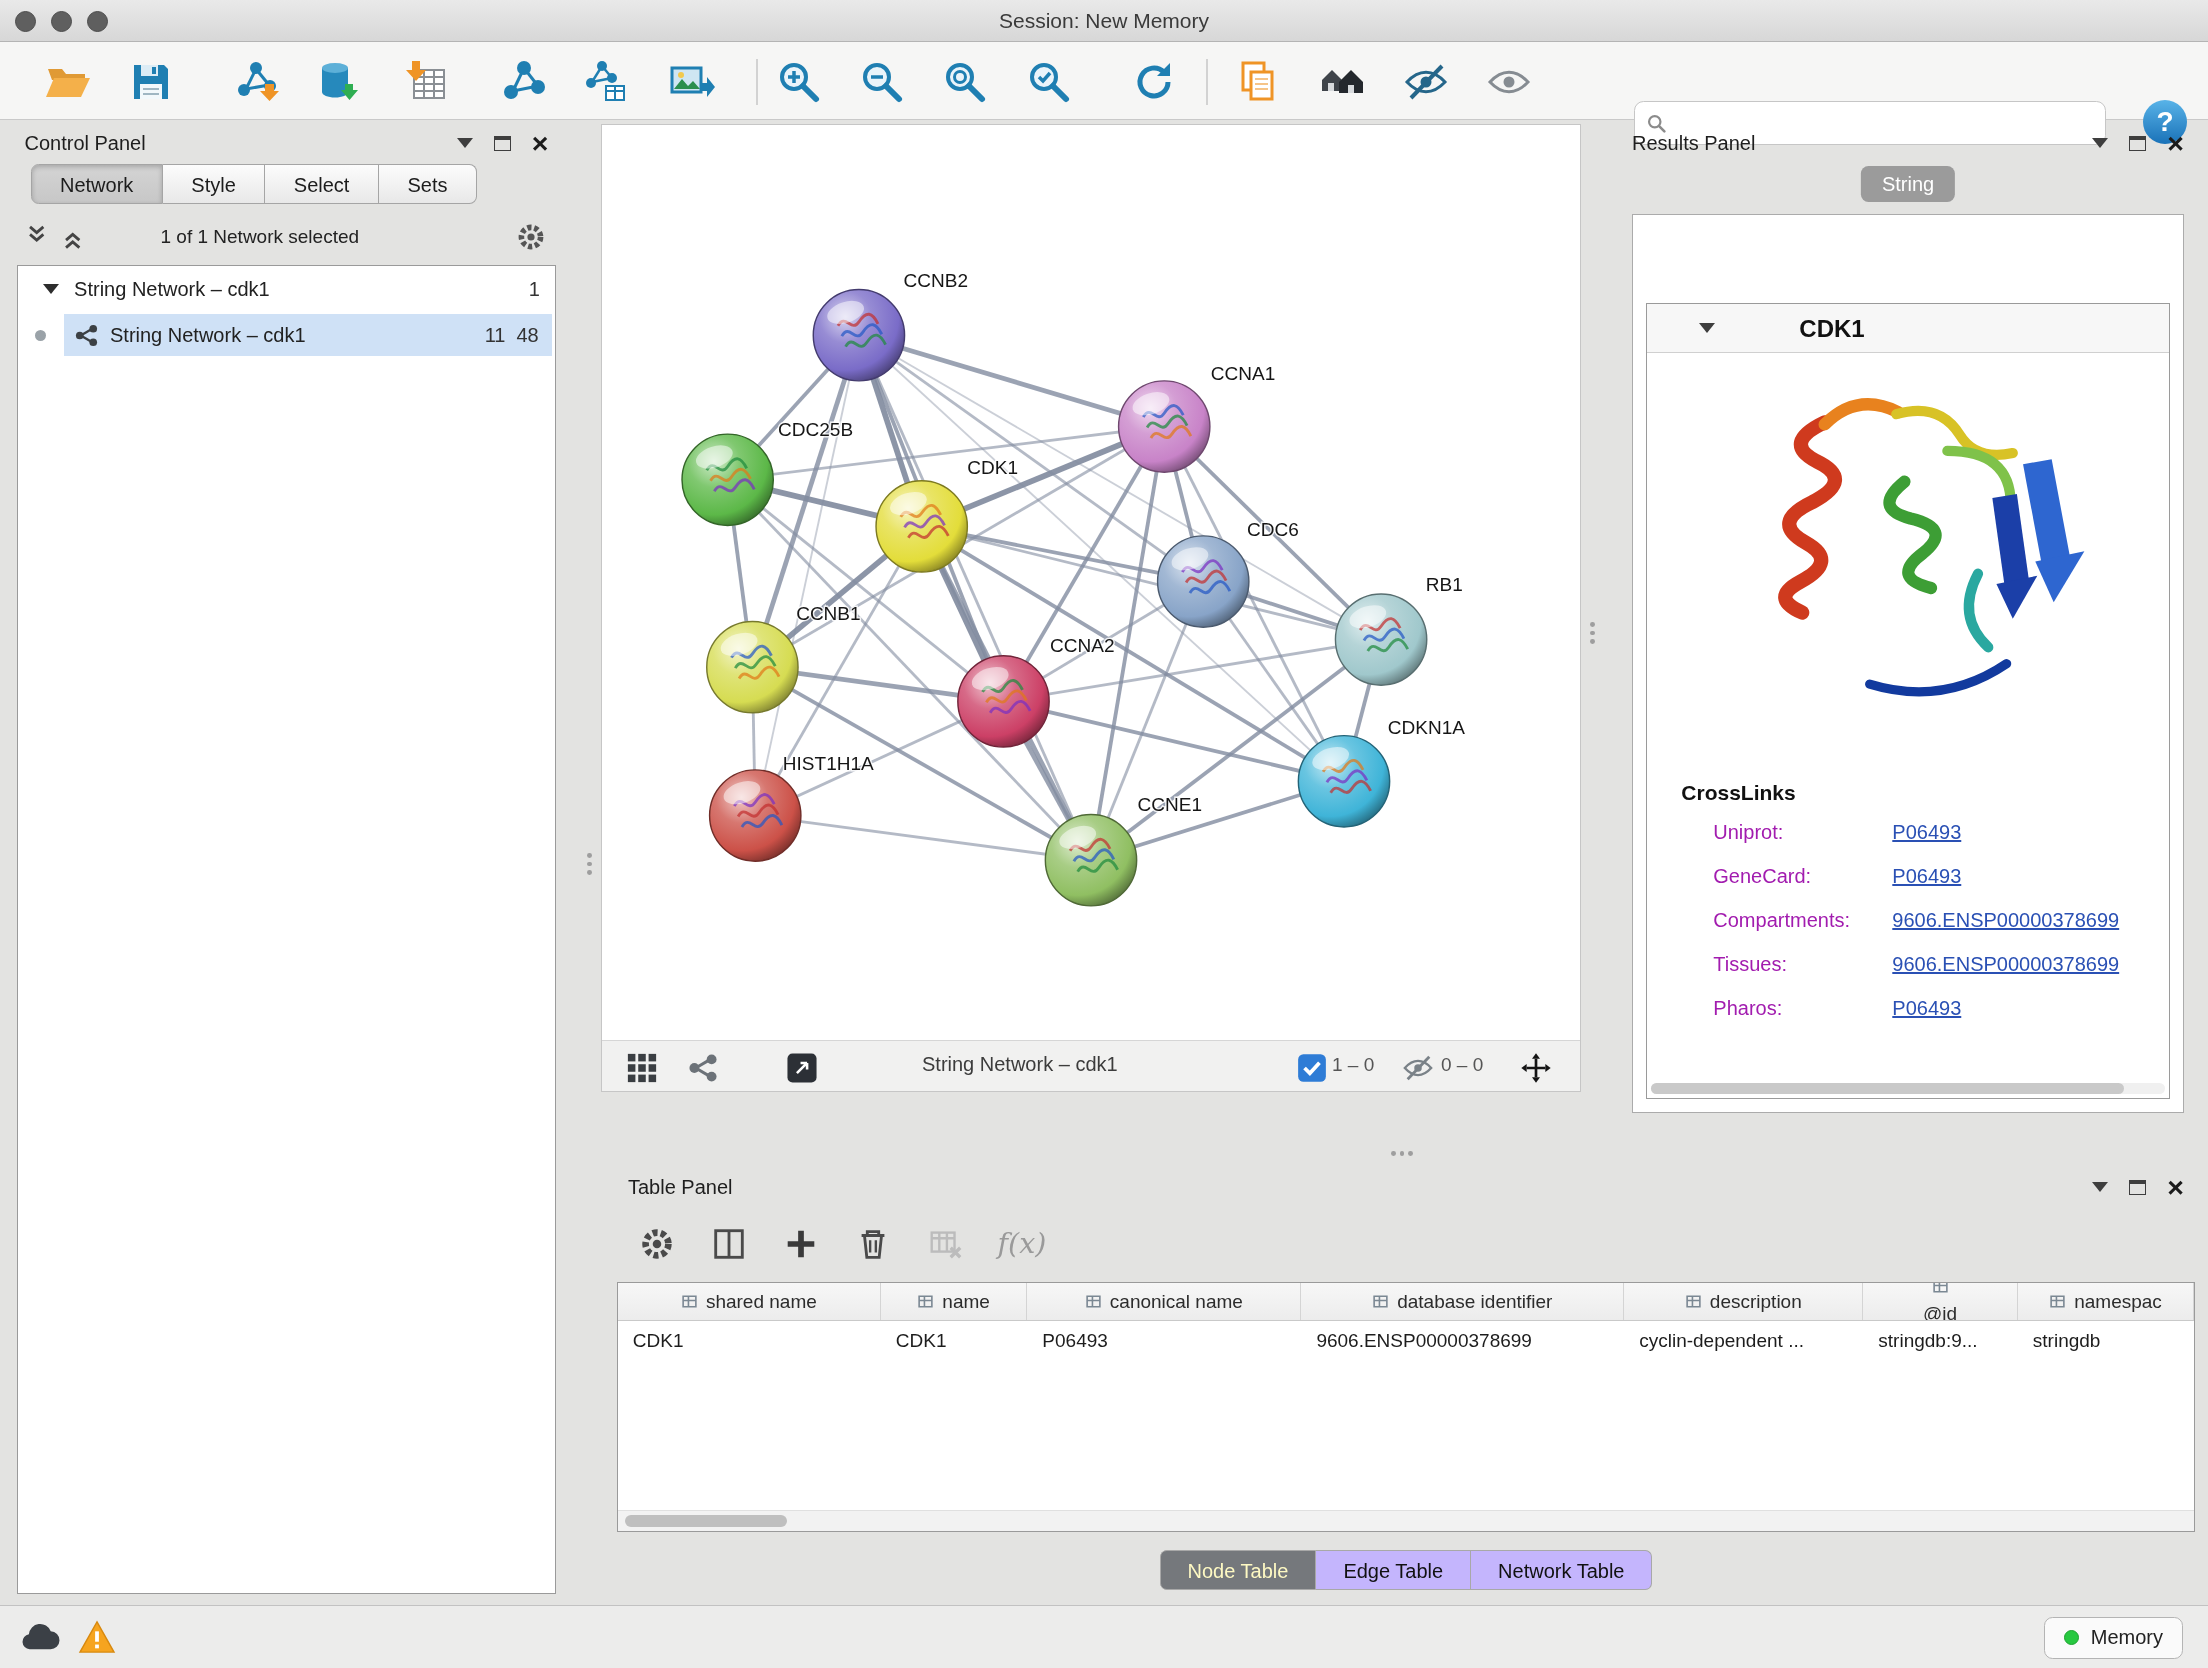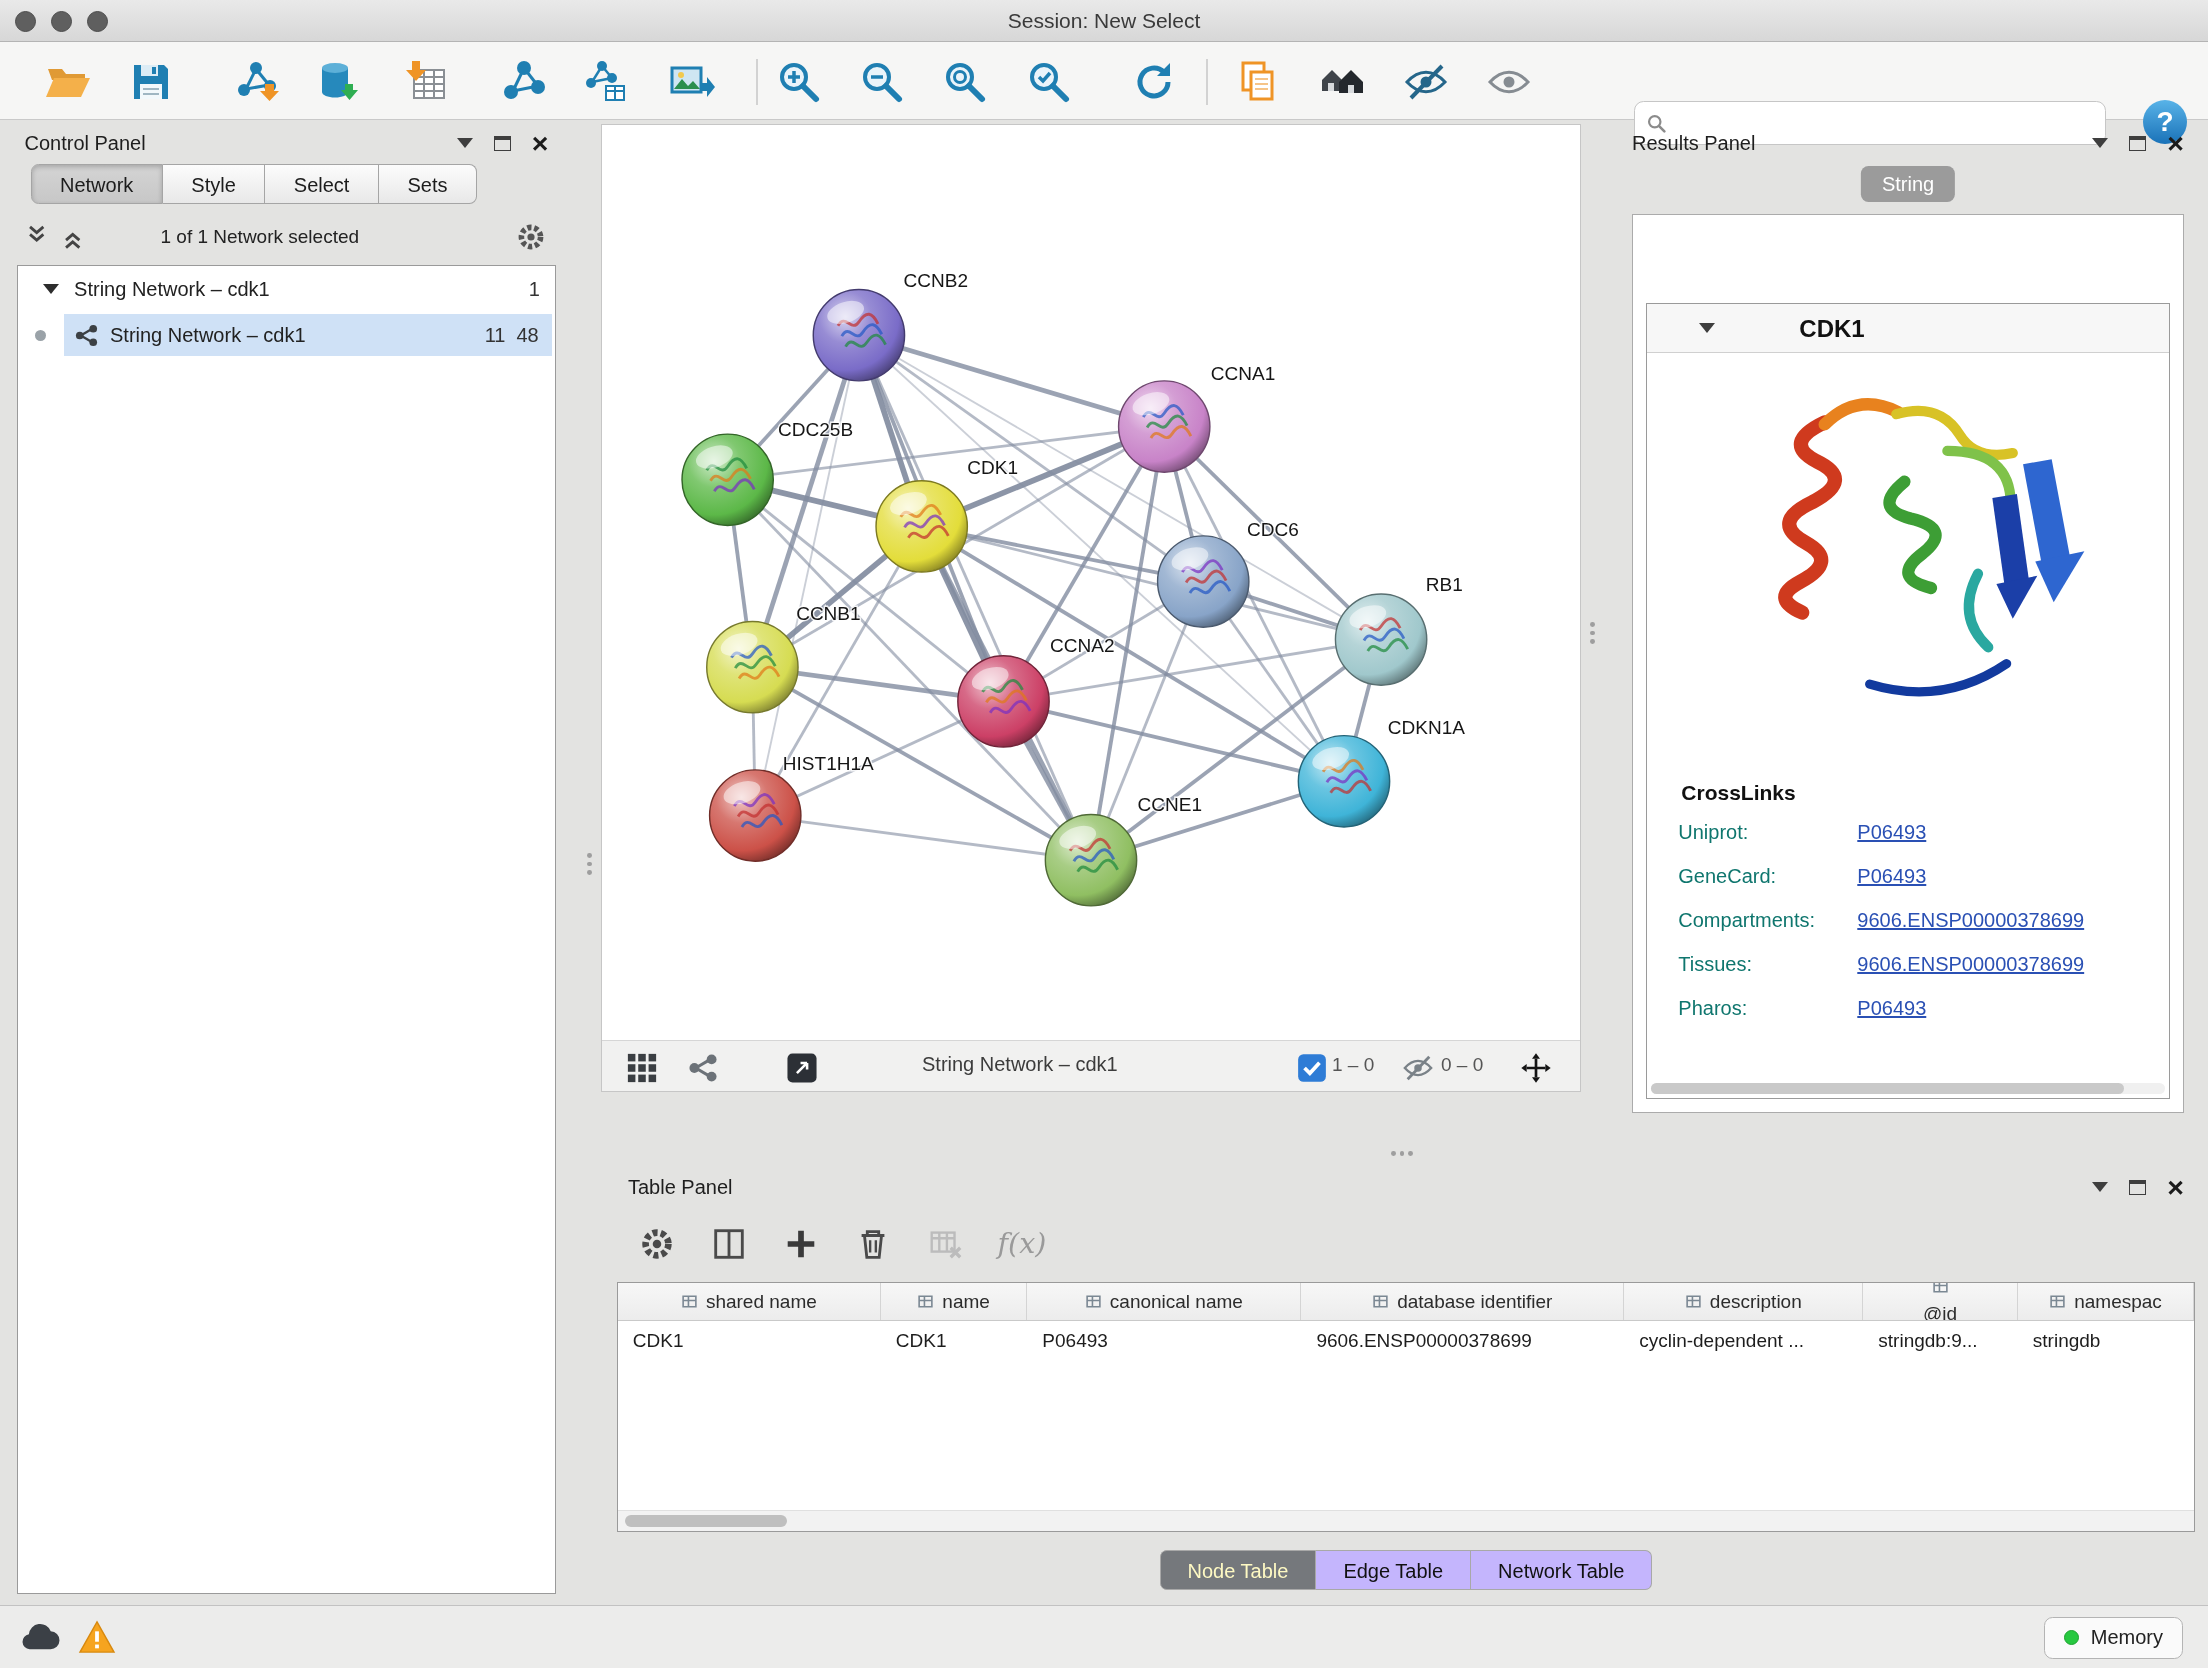--- a/index.html
+++ b/index.html
@@ -64,21 +64,21 @@
   .rbtn-row{display:flex;justify-content:center;gap:34px;margin-top:25px}
   .rbtn{height:42px;padding:0 25px;font-size:20px;border:1px solid #ababab;border-radius:7.6px;background:linear-gradient(#fdfdfd,#e9e9e9);display:flex;align-items:center}
   .results-card{position:absolute;left:13.3px;right:13.3px;top:88px;bottom:13.3px;border:1px solid #9a9a9a}
   .card-head{position:relative;height:49px;border-bottom:1px solid #d0d0d0;background:#f7f7f7}
   .card-head .tri-down{position:absolute;left:52px;top:19px}
   .card-title{position:absolute;left:152px;top:10.5px;font-size:24px;font-weight:bold;color:#111}
   .card-desc{padding:13.3px 0 0 23px;font-size:20px;color:#1c1c1c}
   .protein{width:409px;height:409px;margin:7.6px auto 0}
   .cl-head{margin:11.4px 0 5.7px 34px;font-size:21px;font-weight:bold;color:#111}
   .cl-row{display:flex;height:44px;align-items:center;font-size:20px}
-  .cl-label{margin-left:31px;width:179px;color:#0f766e}
+  .cl-label{margin-left:66px;width:179px;color:#a21caf}
   .cl-link{color:#2a50b4;text-decoration:underline}
   .card-hscroll{position:absolute;left:3.8px;right:3.8px;bottom:3.8px;height:11.4px;background:#f0f0f0;border-radius:5.7px}
   .card-hscroll .thumb{width:92%;height:11.4px;background:#c9c9c9;border-radius:5.7px}
 
   
   .table-panel{position:absolute;left:613px;top:1168px;width:1586px;height:430px}
   .tp-toolbar{position:absolute;left:9.5px;top:46px;height:59px;display:flex;align-items:center;gap:34px;padding-left:15px}
   .tp-toolbar svg{width:38px;height:38px}
   .fx{font-family:"DejaVu Serif",serif;font-style:italic;font-size:28.5px;color:#9a9a9a}
   .tablebox{position:absolute;left:3.8px;right:3.8px;top:114px;height:250px;background:#fff;border:1px solid #9a9a9a;overflow:hidden}
@@ -108,21 +108,21 @@
 </style>
 </head>
 <body>
 
 <div class="titlebar">
   <div class="traffic">
     <span class="tl"></span>
     <span class="tl"></span>
     <span class="tl"></span>
   </div>
-  <div class="wtitle">Session: New Select</div>
+  <div class="wtitle">Session: New Memory</div>
 </div>
 
 <div class="toolbar">
   <div class="tbtn" style="left:40px">
     <svg viewBox="0 0 48 48">
         <path d="M5 11h14l4 5h19v6H9z" fill="#e09a35"></path>
         <path d="M3 39l8-19h36l-9 19z" fill="#f4b04a"></path>
       </svg>
   </div>
   <div class="tbtn" style="left:124px">

